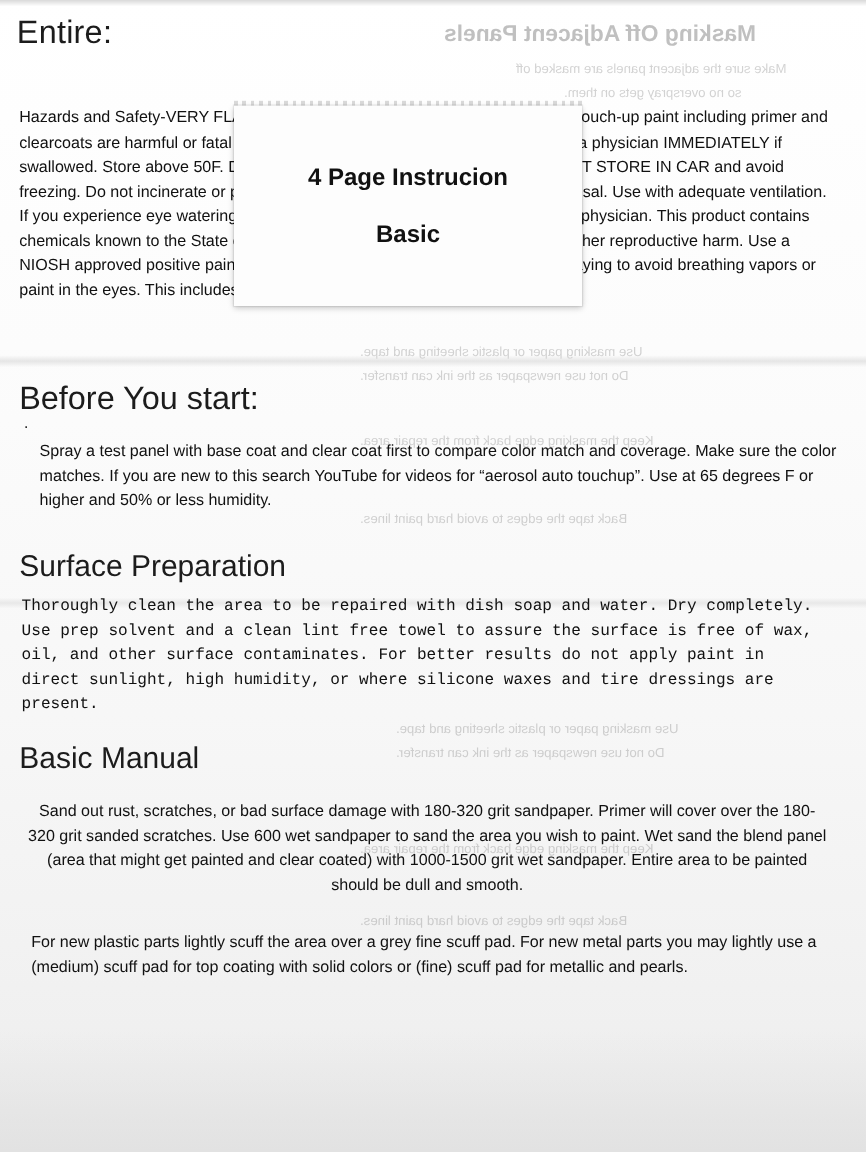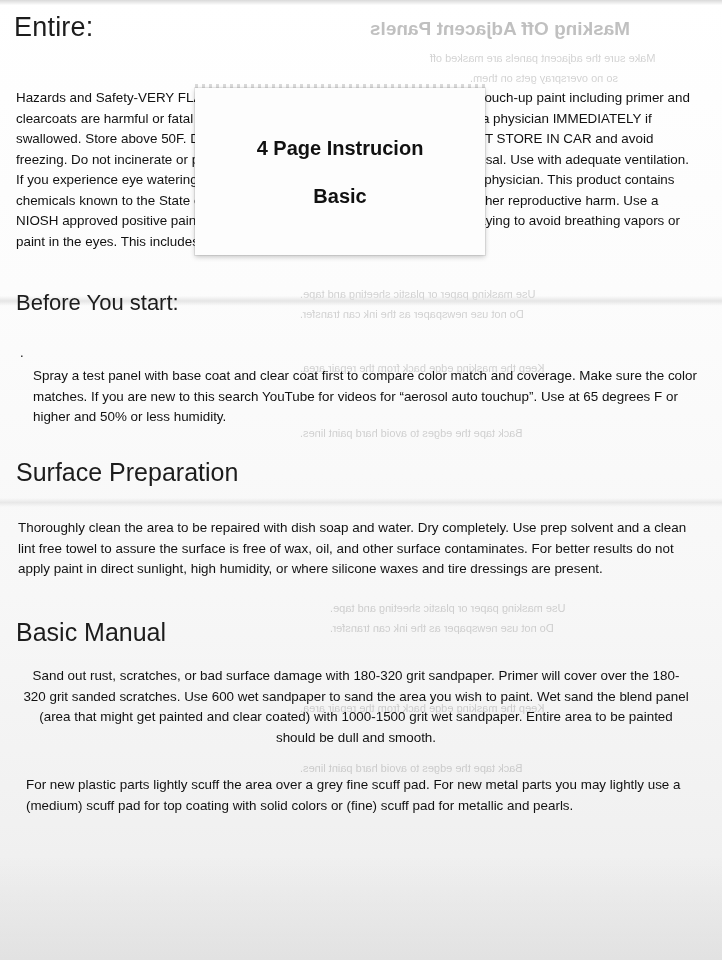--- a/index.html
+++ b/index.html
@@ -92,22 +92,22 @@
   #warning-text {
     position: absolute;
     left: 16px;
     top: 88px;
     width: 680px;
   }
 
   #before-heading {
     position: absolute;
     left: 16px;
-    top: 290px;
-    font-size: 22px;
+    top: 317px;
+    font-size: 27px;
   }
   #before-dot {
     position: absolute;
     left: 20px;
     top: 345px;
     font-size: 13px;
     color: #111;
   }
   #before-text {
     position: absolute;
@@ -118,22 +118,23 @@
 
   #surface-heading {
     position: absolute;
     left: 16px;
     top: 458px;
     font-size: 25px;
   }
   #surface-text {
     position: absolute;
     left: 18px;
-    top: 518px;
+    top: 496px;
     width: 672px;
+    font-family: Liberation Mono, monospace;
   }
 
   #sanding-heading {
     position: absolute;
     left: 16px;
     top: 618px;
     font-size: 25px;
   }
   #sanding-text-1 {
     position: absolute;

